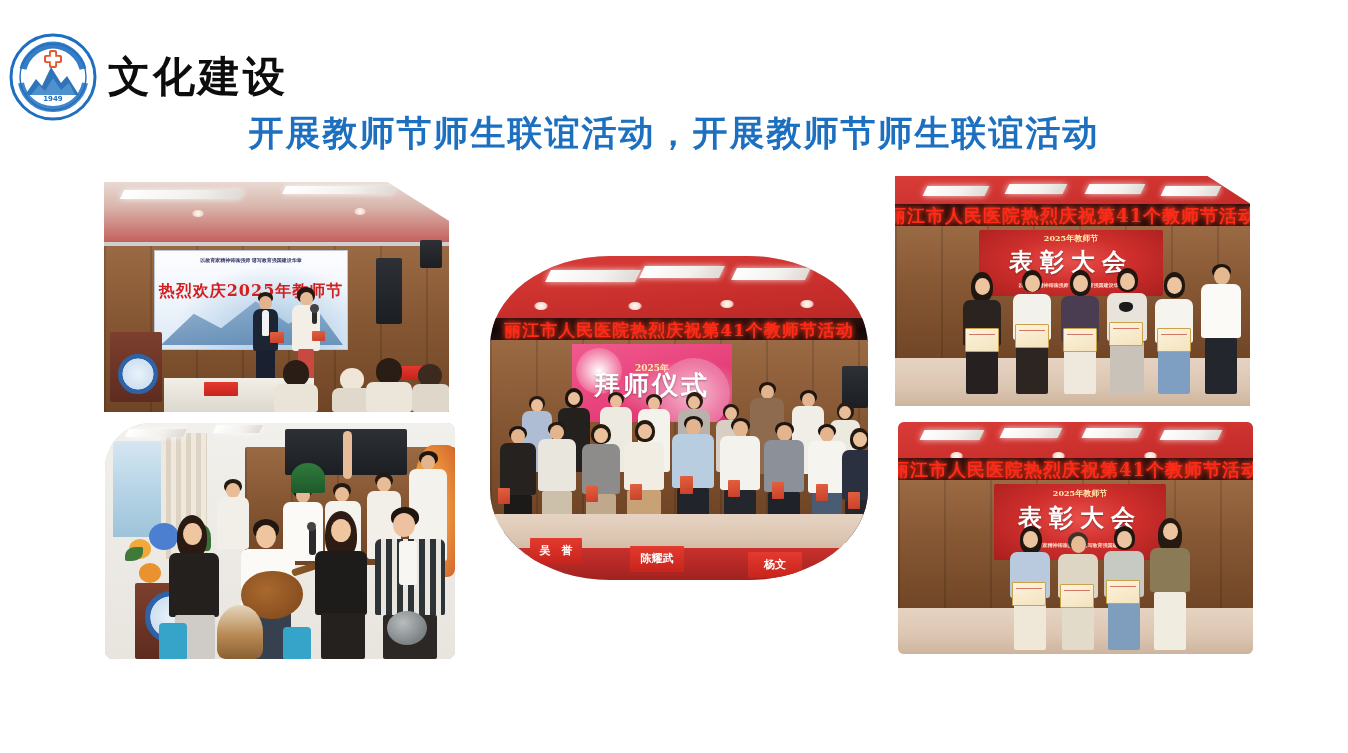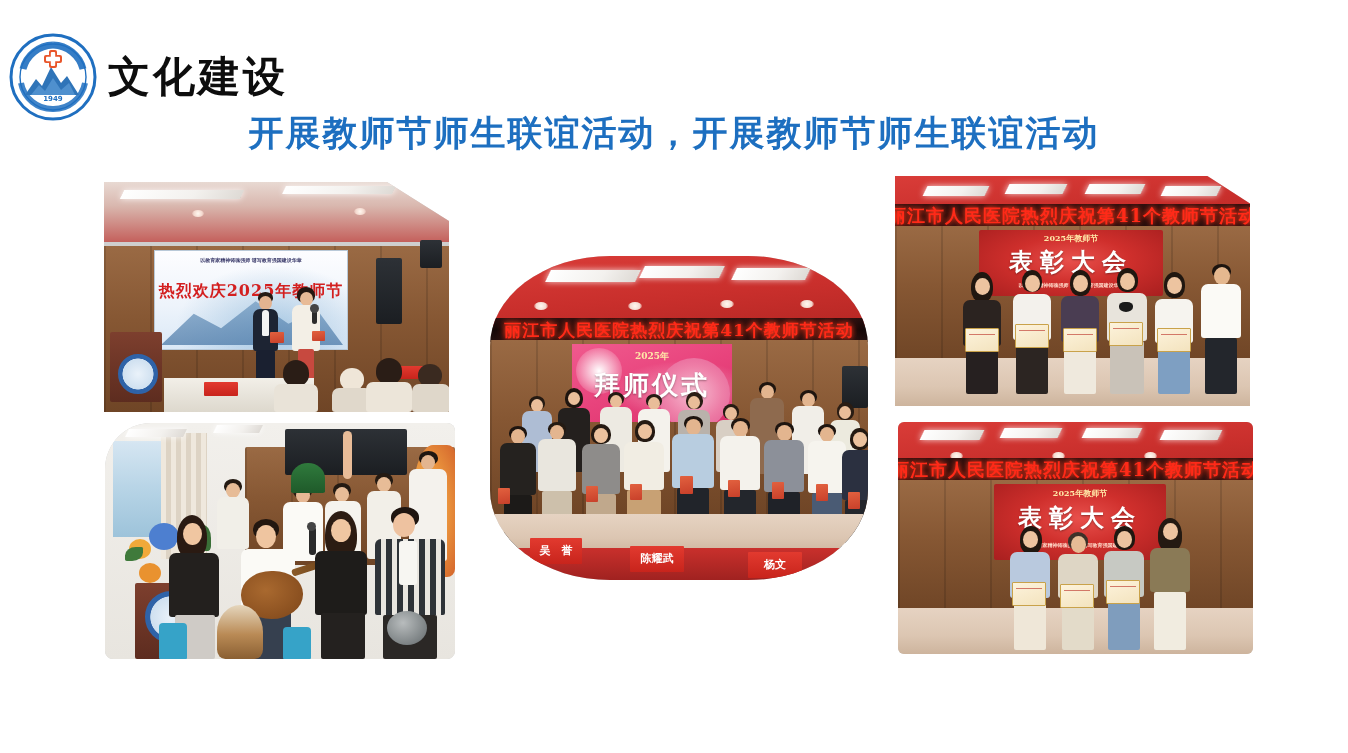--- a/index.html
+++ b/index.html
@@ -457,21 +457,21 @@
         <span style="font-size:17px;">丽江市人民医院热烈庆祝第41个教师节活动</span>
       </div>
 
       <div class="wood" style="top:84px; height:176px;"></div>
 
       <div class="screen-pink" style="left:82px; top:88px; width:160px; height:78px;">
         <div style="position:absolute;right:2px;bottom:-8px;width:72px;height:72px;border-radius:50%;
                     background:radial-gradient(circle,#f7c3d6 0%,#ef86ad 55%,#e5649a 100%);opacity:.85;"></div>
         <div style="position:absolute;left:4px;top:4px;width:46px;height:46px;border-radius:50%;
                     background:radial-gradient(circle,#ffffff 0%,rgba(255,255,255,.2) 70%,rgba(255,255,255,0) 100%);"></div>
-        <div class="scr-txt t-gold" style="top:6px; font-size:9px;">2025年</div>
+        <div class="scr-txt t-gold" style="top:18px; font-size:9px;">2025年</div>
         <div class="scr-txt t-white" style="top:24px; font-size:26px; letter-spacing:3px;">拜师仪式</div>
       </div>
       <div class="tv-dark" style="left:352px; top:110px; width:26px; height:42px;"></div>
 
       <div class="person" style="left:30px; top:140px; width:34px; height:76px;">
         <div class="hair" style="left:9px; top:0; width:16px; height:14px; background:#251a12;"></div>
         <div class="head" style="left:11px; top:3px; width:12px; height:13px; background:#ebbf9b;"></div>
         <div class="body" style="left:2px; top:15px; width:30px; height:61px; background:#aebdd4;"></div>
       </div>
       <div class="person" style="left:66px; top:132px; width:36px; height:84px;">

